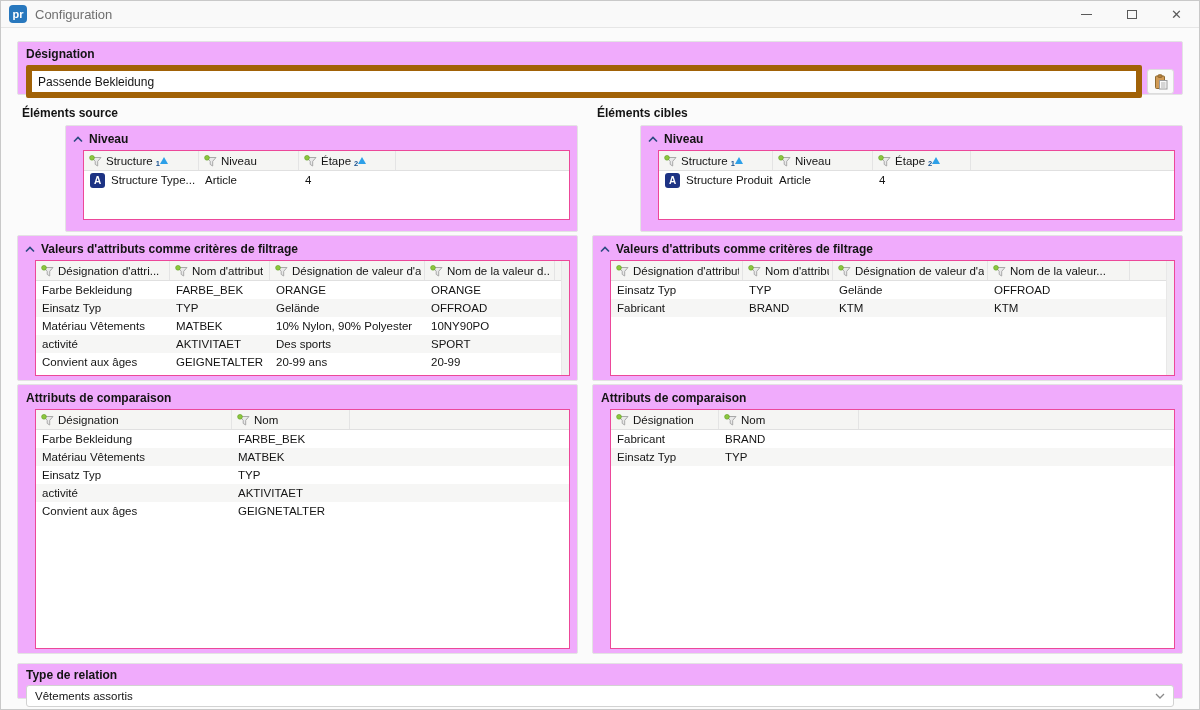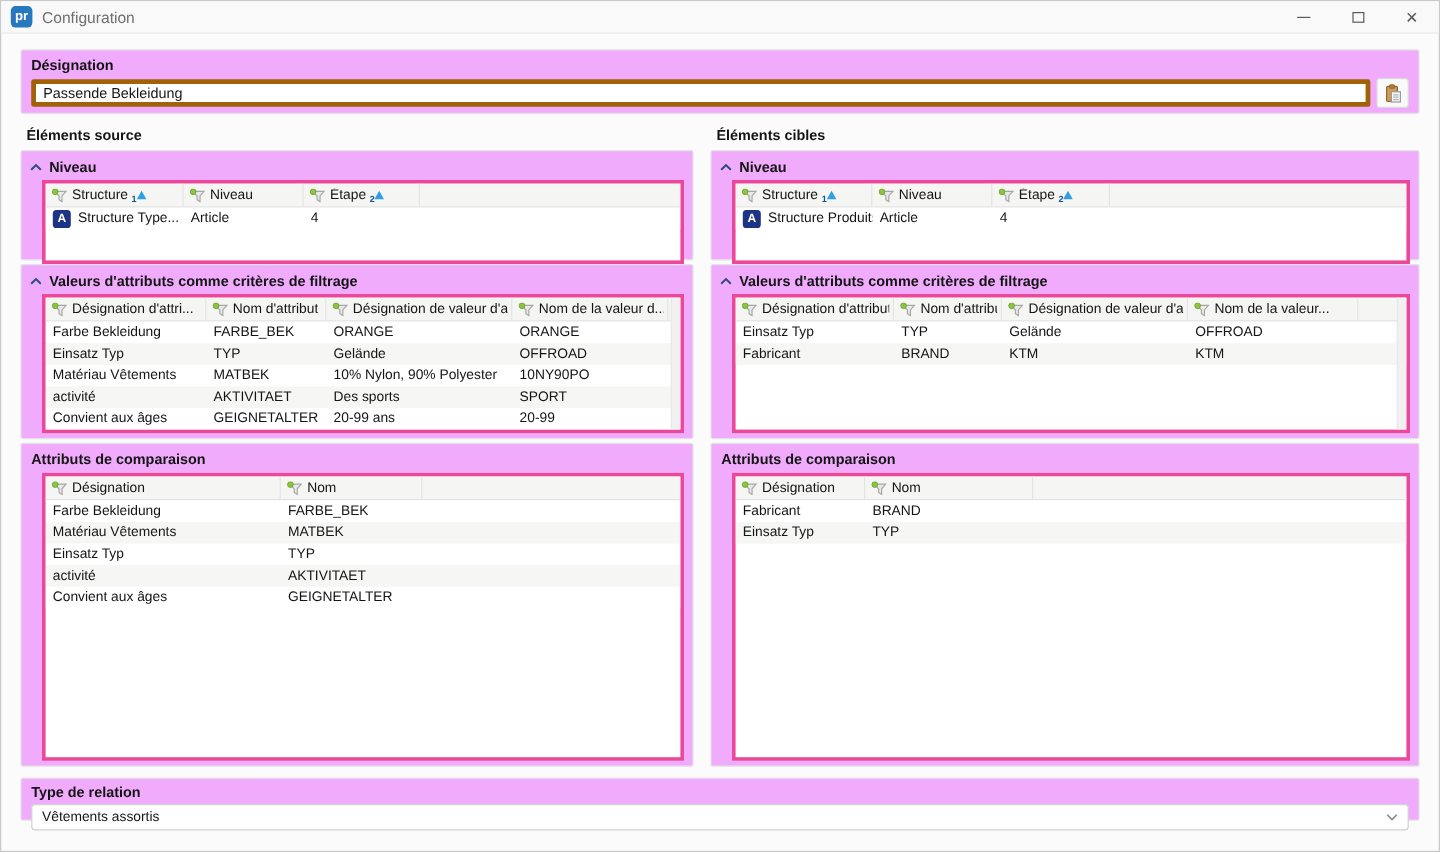--- a/index.html
+++ b/index.html
@@ -20,39 +20,39 @@
   .glyph-min { width:11px; height:1px; background:#5a5a5a; }
   .glyph-max { width:10px; height:9px; border:1px solid #5a5a5a; }
   .glyph-close { font-size:13px; color:#5a5a5a; line-height:1; }
   
   .panel { background:#f0abfc; border:1px solid #e3e3e3; border-radius:2px; }
   .content { padding:13px 16px 0 16px; }
   
   .designation-panel { height:54px; padding:5px 8px; }
   .grp-label { font-size:12px; font-weight:bold; color:#141414; }
   .desig-row { display:flex; align-items:center; margin-top:4px; }
-  .text-input { flex:1; height:23px; border:4px solid #a16207; border-radius:2px;
+  .text-input { flex:1; height:33px; border:6px solid #a16207; border-radius:2px;
     background:#fff; font-family:"Liberation Sans",sans-serif; font-size:12px; color:#141414; padding:0 6px; outline:none; }
   .icon-btn { width:27px; height:25px; margin-left:5px; background:#fafafa; border:1px solid #dcdcdc;
     border-radius:3px; display:flex; align-items:center; justify-content:center; cursor:default; }
   
   .cols { display:flex; gap:14px; margin-top:11px; }
   .col-left { width:562px; }
   .col-right { width:592px; }
   .col-title { font-size:12px; font-weight:bold; color:#141414; height:16px; margin:0 0 3px 5px; }
   .section { margin-bottom:3px; padding:3px 7px 6px 7px; }
   .sec-head { height:20px; display:flex; align-items:center; gap:6px; }
   .sec-head .caret { display:flex; cursor:default; }
   .sec-title { font-size:12px; font-weight:bold; color:#141414; }
-  .sec-niveau { height:92px; }
+  .sec-niveau { height:107px;margin-left:48px; }
   .sec-filters { height:146px; }
   .sec-comp { height:270px; }
   .sec-comp .sec-head { padding-left:1px; }
   
-  .gridtable { position:relative; margin:1px 0 0 10px; background:#fff; border:3px solid #ec4899; overflow:hidden; }
+  .gridtable { position:relative; margin:1px 0 0 10px; background:#fff; border:1px solid #ec4899; overflow:hidden; }
   .t-niveau { height:70px; }
   .t-filters { height:116px; }
   .t-comp { height:240px; }
   .thead { display:flex; height:20px; background:#f5f5f3; border-bottom:1px solid #e0e0e0; }
   .th { display:flex; align-items:center; gap:4px; padding:0 3px 0 5px; border-right:1px solid #e4e4e4;
     font-size:11.5px; color:#141414; white-space:nowrap; overflow:hidden; flex:none; }
   .th.filler { flex:1; border-right:none; }
   .hlabel { overflow:hidden; white-space:nowrap; }
   .ficon { display:flex; flex:none; }
   .sort { position:relative; width:9px; height:9px; margin-left:2px; flex:none; }

